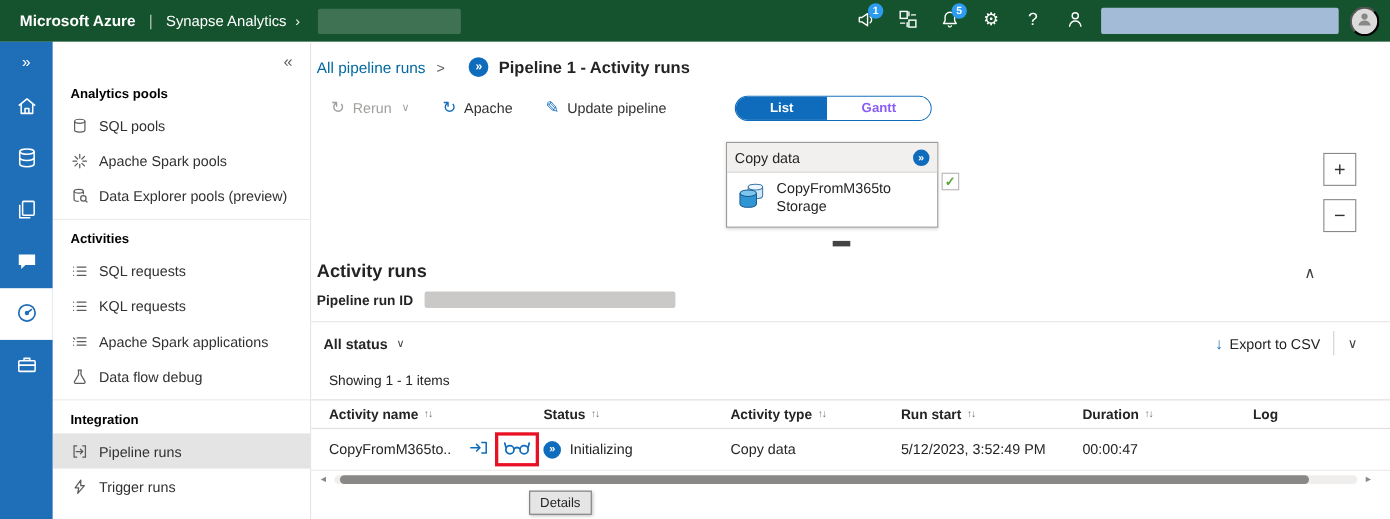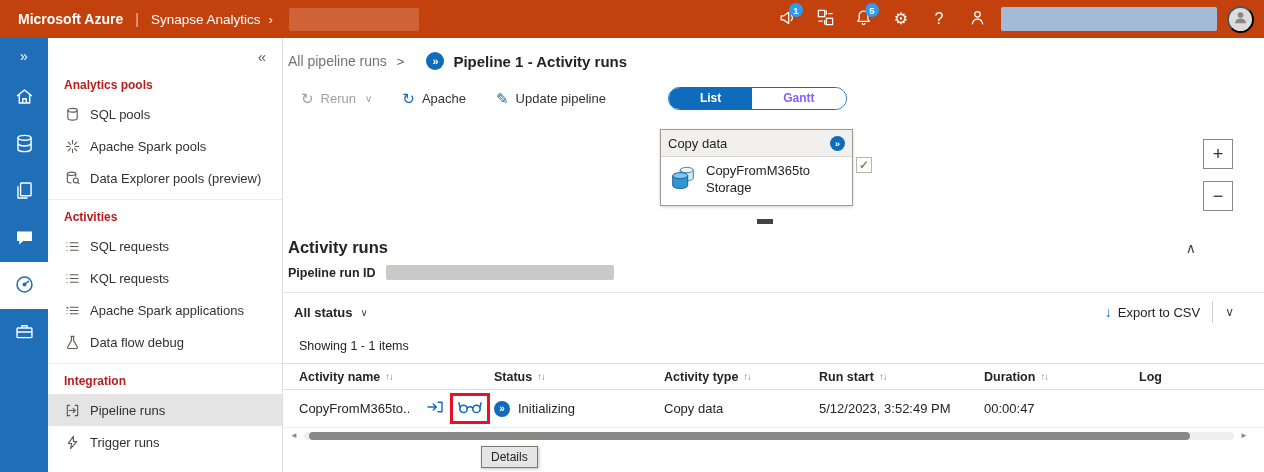--- a/index.html
+++ b/index.html
@@ -1,21 +1,21 @@
 <!DOCTYPE html>
 <html><head>
 <meta charset="utf-8">
 <style>
   * { margin:0; padding:0; box-sizing:border-box; }
   html,body { width:1264px; height:472px; overflow:hidden; background:#fff;
     font-family:"Liberation Sans", sans-serif; color:#242424; }
   .screen { width:1264px; height:472px; display:flex; flex-direction:column; }
 
   
-  .topbar { flex:0 0 38px; background:#c2410c; color:#fff; display:flex; align-items:center;
+  .topbar { flex:0 0 38px; background:#14532d; color:#fff; display:flex; align-items:center;
     padding:0 10px 0 18px; }
   .tb-brand { font-size:14px; font-weight:700; white-space:nowrap; }
   .tb-sep { margin:0 12px; opacity:.65; font-size:14px; }
   .tb-product { font-size:13.5px; white-space:nowrap; }
   .tb-chev { margin-left:8px; font-size:13px; opacity:.95; }
   .tb-redact { width:130px; height:23px; background:rgba(255,255,255,.18); border-radius:2px; margin-left:16px; }
   .tb-spacer { flex:1; }
   .tb-icons { display:flex; align-items:center; gap:6px; }
   .tb-btn { position:relative; width:32px; height:30px; display:flex; align-items:center; justify-content:center;
     background:transparent; border:none; color:#fff; cursor:pointer; }
@@ -37,31 +37,31 @@
   .rail-item { height:47px; display:flex; align-items:center; justify-content:center; background:transparent;
     border:none; cursor:pointer; }
   .rail-item.selected { background:#fff; }
 
   
   .sidebar { flex:0 0 235px; background:#fff; border-right:1px solid #e1dfdd; padding-top:6px; overflow:hidden; }
   .side-collapse { height:24px; display:flex; justify-content:flex-end; align-items:center; padding-right:16px;
     color:#605e5c; font-size:15px; background:transparent; border:none; width:100%; cursor:pointer; }
   .side-section { padding-top:2px; }
   .side-section + .side-section { border-top:1px solid #edebe9; margin-top:5px; }
-  .side-title { padding:8px 16px 6px; font-size:12px; font-weight:700; color:#b91c1c; }
+  .side-title { padding:8px 16px 6px; font-size:12px; font-weight:700; color:#000000; }
   .side-item { height:32px; display:flex; align-items:center; gap:10px; padding-left:16px; font-size:13px;
     color:#323130; cursor:pointer; }
   .side-item.selected { background:#e4e4e4; }
   .side-ic { width:16px; height:16px; display:flex; align-items:center; justify-content:center; flex:0 0 16px; }
 
   
   .main { flex:1; position:relative; background:#fff; min-width:0; }
 
   .breadcrumb { padding:14px 0 0 5px; display:flex; align-items:center; font-size:14px; }
-  .bc-link { color:#737373; cursor:pointer; }
+  .bc-link { color:#0369a1; cursor:pointer; }
   .bc-sep { color:#605e5c; margin:0 10px; font-size:13px; }
   .bc-current { font-size:15px; font-weight:700; color:#242424; margin-left:9px; }
 
   .circle-badge { border-radius:50%; background:#0f6cbd; color:#fff; display:inline-flex; align-items:center;
     justify-content:center; font-weight:700; flex:0 0 auto; }
   .cb-18 { width:18px; height:18px; font-size:11px; margin-left:12px; }
   .cb-15 { width:15px; height:15px; font-size:9.5px; }
   .cb-16 { width:16px; height:16px; font-size:10px; }
 
   .toolbar { margin-top:13px; padding-left:18px; display:flex; align-items:center; height:30px; font-size:13px; }

